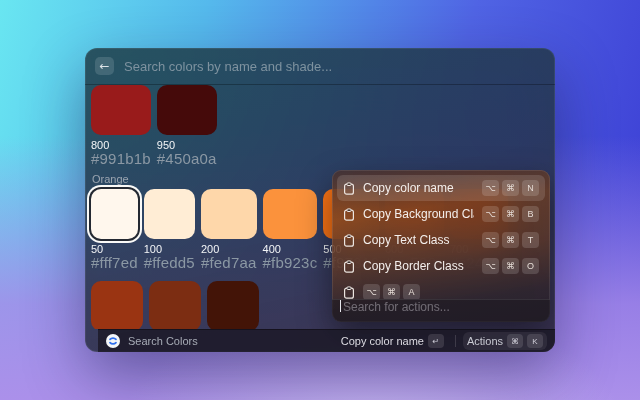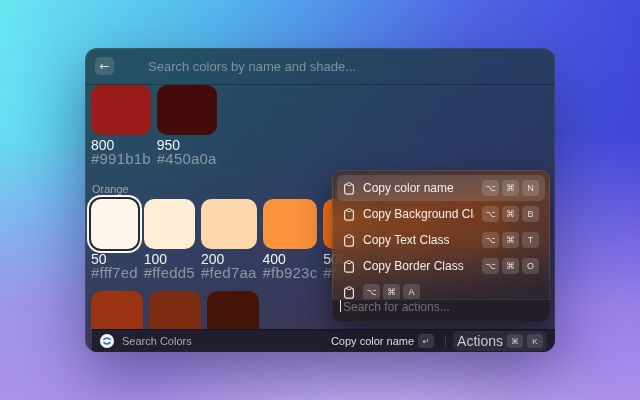--- a/index.html
+++ b/index.html
@@ -25,35 +25,35 @@
   }
   .header { height:36px; display:flex; align-items:center; padding:0 10px; gap:10px; }
   .back-btn {
     width:19px; height:18px; border-radius:5px; flex:0 0 auto;
     background:rgba(255,255,255,0.13); color:#dde4e8;
     display:flex; align-items:center; justify-content:center;
     font-size:12px; line-height:1; border:none; cursor:default;
   }
   .search-input {
     flex:1; background:transparent; border:none; outline:none;
-    font-family:"Liberation Sans", sans-serif; font-size:13px; color:#e7edf0;margin-left:24px;
+    font-family:"Liberation Sans", sans-serif; font-size:13px; color:#e7edf0;
   }
   .search-input::placeholder { color:#7e929f; }
   .header-divider { height:1px; background:rgba(0,0,0,0.28); }
 
   
   .content { position:relative; height:244px; overflow:hidden; padding:0 6px; }
   .swatch-row { display:grid; grid-template-columns:repeat(8, 1fr); gap:6px; }
   .row-red { margin-top:0px; }
   .row-orange-2 { margin-top:12px; }
   .swatch { height:50px; border-radius:10px; }
   .swatch.selected { box-shadow:0 0 0 2px rgba(12,18,28,0.9), 0 0 0 4px #fafaf8; }
-  .shade-num { margin-top:4px; font-size:14px; line-height:13px; color:#f3f5f7; }
+  .shade-num { margin-top:4px; font-size:11px; line-height:13px; color:#f3f5f7; }
   .shade-hex { margin-top:1px; font-size:15px; line-height:12px; color:#8b98a4; letter-spacing:0.2px; }
-  .section-label { margin-top:18px; margin-bottom:4px; font-size:11px; line-height:12px; color:#9aa4b0; padding-left:1px; }
+  .section-label { margin-top:8px; margin-bottom:4px; font-size:11px; line-height:12px; color:#9aa4b0; padding-left:1px; }
 
   
   .menu {
     position:absolute; left:247px; top:122px; width:218px; height:152px;
     border-radius:9px; overflow:hidden; display:flex; flex-direction:column;
     background:linear-gradient(172deg, rgba(66,48,50,0.82) 0%, rgba(112,62,34,0.78) 28%, rgba(92,54,38,0.8) 55%, rgba(46,37,46,0.9) 82%, rgba(38,32,44,0.93) 100%);
     backdrop-filter:blur(18px);
     -webkit-backdrop-filter:blur(18px);
     box-shadow:0 14px 34px rgba(0,0,0,0.45), inset 0 0 0 1px rgba(255,255,255,0.09);
   }
@@ -69,35 +69,35 @@
   }
   .menu-search {
     height:23px; flex:0 0 auto; border-top:1px solid rgba(255,255,255,0.09);
     background:rgba(30,26,34,0.62); display:flex; align-items:flex-start; padding:0 8px;
   }
   .caret { width:1px; height:12px; background:#e8e8ee; margin-right:2px; }
   .menu-search-placeholder { font-size:12px; color:rgba(233,231,240,0.38); }
 
   
   .footer {
-    position:absolute; left:7px; right:0; bottom:0; height:23px;
+    position:absolute; left:13px; right:0; bottom:0; height:23px;
     background:rgba(26,23,36,0.78); border-top:1px solid rgba(0,0,0,0.35);
     display:flex; align-items:center; padding:0 8px; gap:8px;
   }
   .logo { width:14px; height:14px; flex:0 0 auto; display:flex; }
   .footer-title { font-size:11px; color:#a7abb6; }
   .footer-right { margin-left:auto; display:flex; align-items:center; gap:7px; }
   .hint-label { font-size:11px; color:#dddce3; }
   .keycap.small { width:16px; height:14px; font-size:8px; color:#cfcdd8; background:rgba(255,255,255,0.12); }
   .footer-divider { width:1px; height:12px; background:rgba(255,255,255,0.14); }
   .actions-pill {
     display:flex; align-items:center; gap:4px; padding:2px 4px;
     border-radius:6px; background:rgba(255,255,255,0.07); border:none;
   }
-  .actions-label { font-size:14px; color:#c9cad3;text-align:center; }
+  .actions-label { font-size:11px; color:#c9cad3;text-align:center; }
 </style>
 </head>
 <body>
 
 <div class="window">
 
   <div class="header">
     <button class="back-btn glyph">←</button>
     <input class="search-input" type="text" placeholder="Search colors by name and shade..." style="">
   </div>

